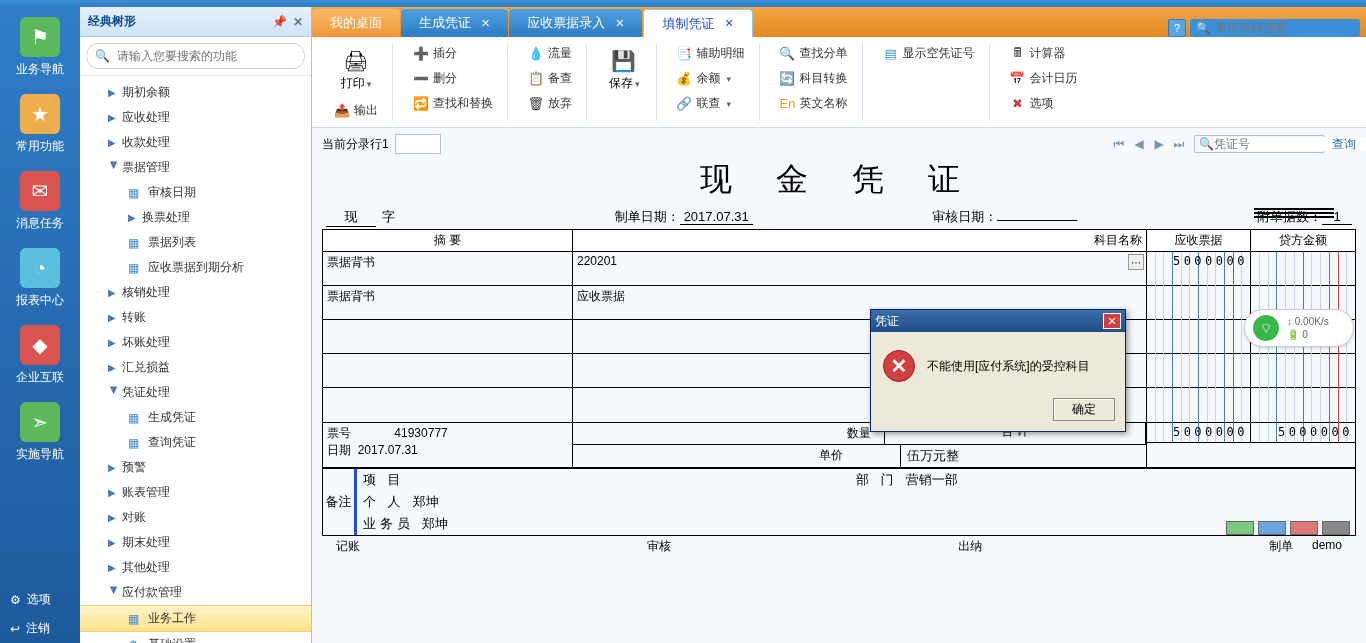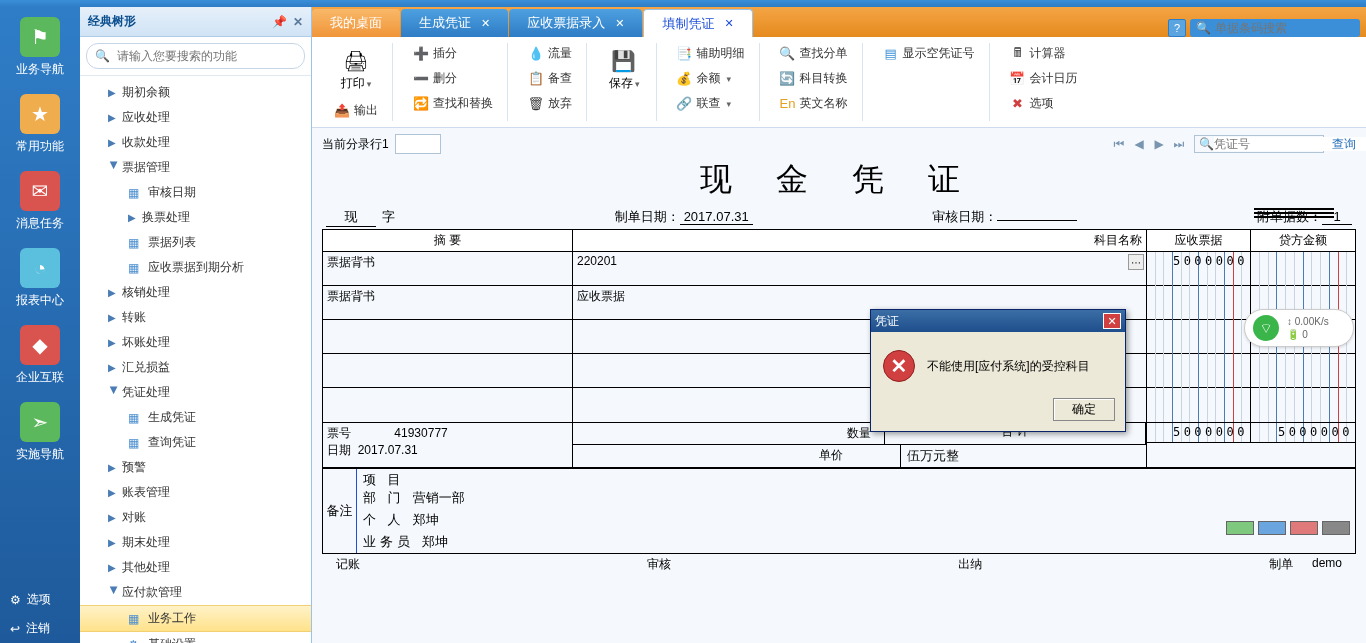--- a/index.html
+++ b/index.html
@@ -101,23 +101,23 @@
 
 .vgrid-total { display:flex; border:1px solid #000; border-top:none;}
 .total-left { width:250px; border-right:1px solid #000; padding:2px 4px; display:flex; flex-direction:column; font-size:12px;}
 .total-mid { flex:1; border-right:1px solid #000; display:flex; flex-direction:column;}
 .total-mid-row { flex:1; display:flex; border-bottom:1px solid #999;}
 .total-mid-row:last-child { border-bottom:none;}
 .total-mid-row .lbl { width:50px; text-align:center; padding:2px;}
 .total-words { padding:2px 6px; font-size:13px;}
 
 .voucher-footer { border:1px solid #000; border-top:1px solid #000; display:flex; font-size:13px;}
-.footer-remark { width:34px; border-right:1px solid #1d4ed8; display:flex; align-items:center; justify-content:center;}
+.footer-remark { width:34px; border-right:3px solid #1d4ed8; display:flex; align-items:center; justify-content:center;}
 .footer-grid { flex:1; display:flex; flex-direction:column;}
-.footer-row { display:flex; padding:2px 6px;flex-direction:column;}
+.footer-row { display:flex; padding:2px 6px;}
 .footer-row .fcell { display:flex; gap:8px;}
 .footer-row .fcell .flbl { letter-spacing:4px;}
 .footer-row .half { width:50%;}
 
 .sign-row { display:flex; font-size:12px; padding:2px 14px; justify-content:space-between;}
 .sign-row .sig { display:flex; gap:6px;}
 
 .color-bars { position:absolute; right:16px; bottom:108px; display:flex; gap:4px;}
 .color-bars div { width:28px; height:14px; border:1px solid #666;}
 

